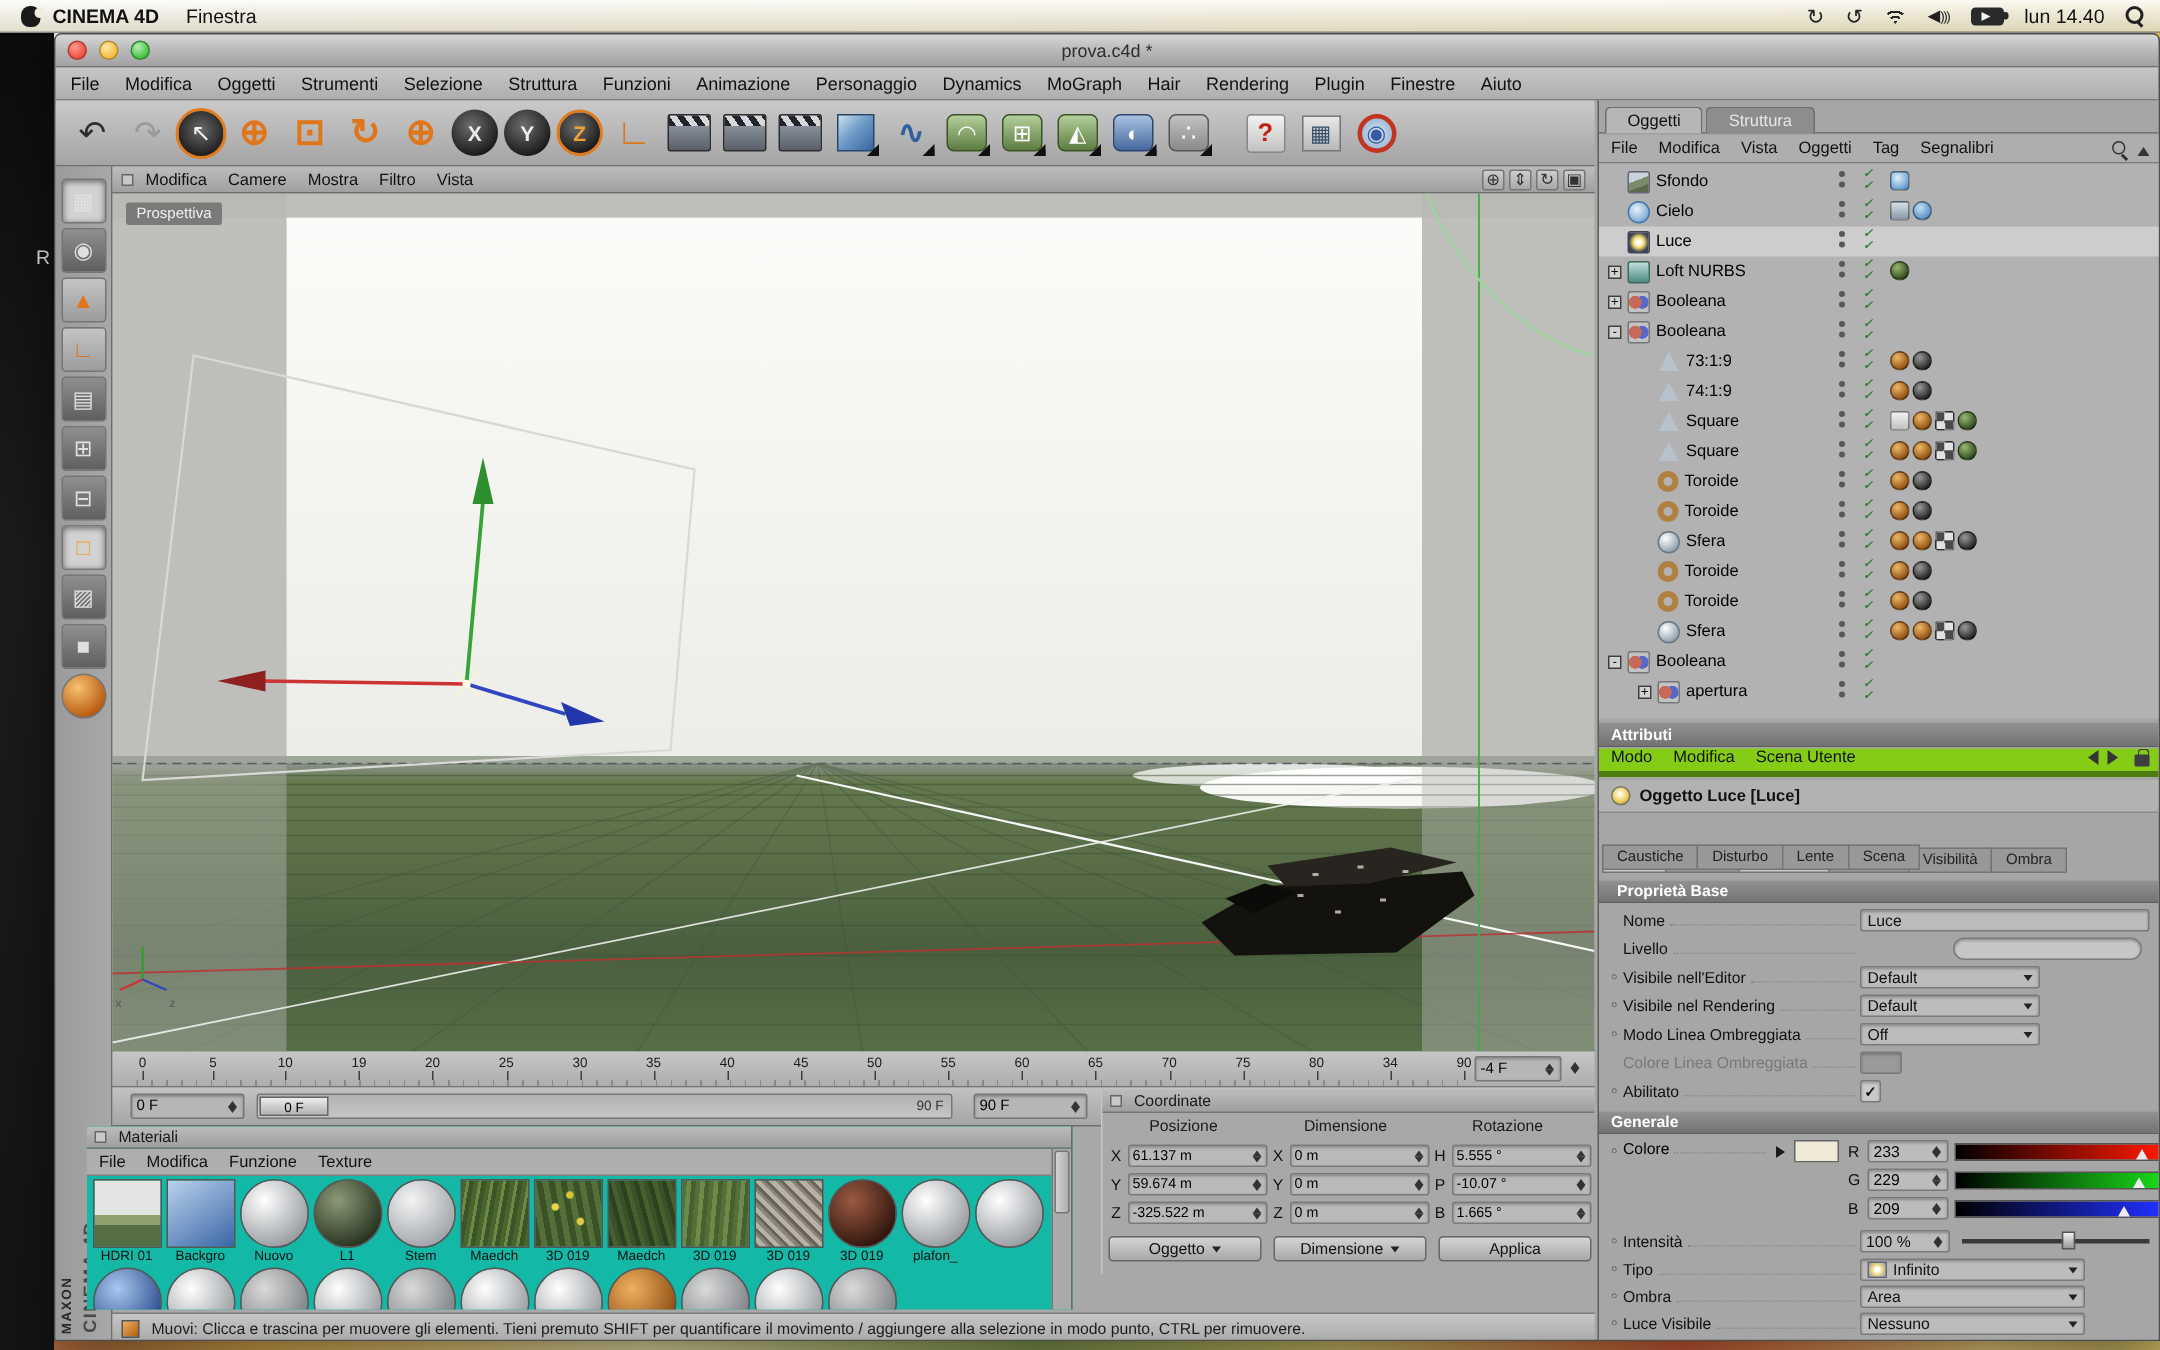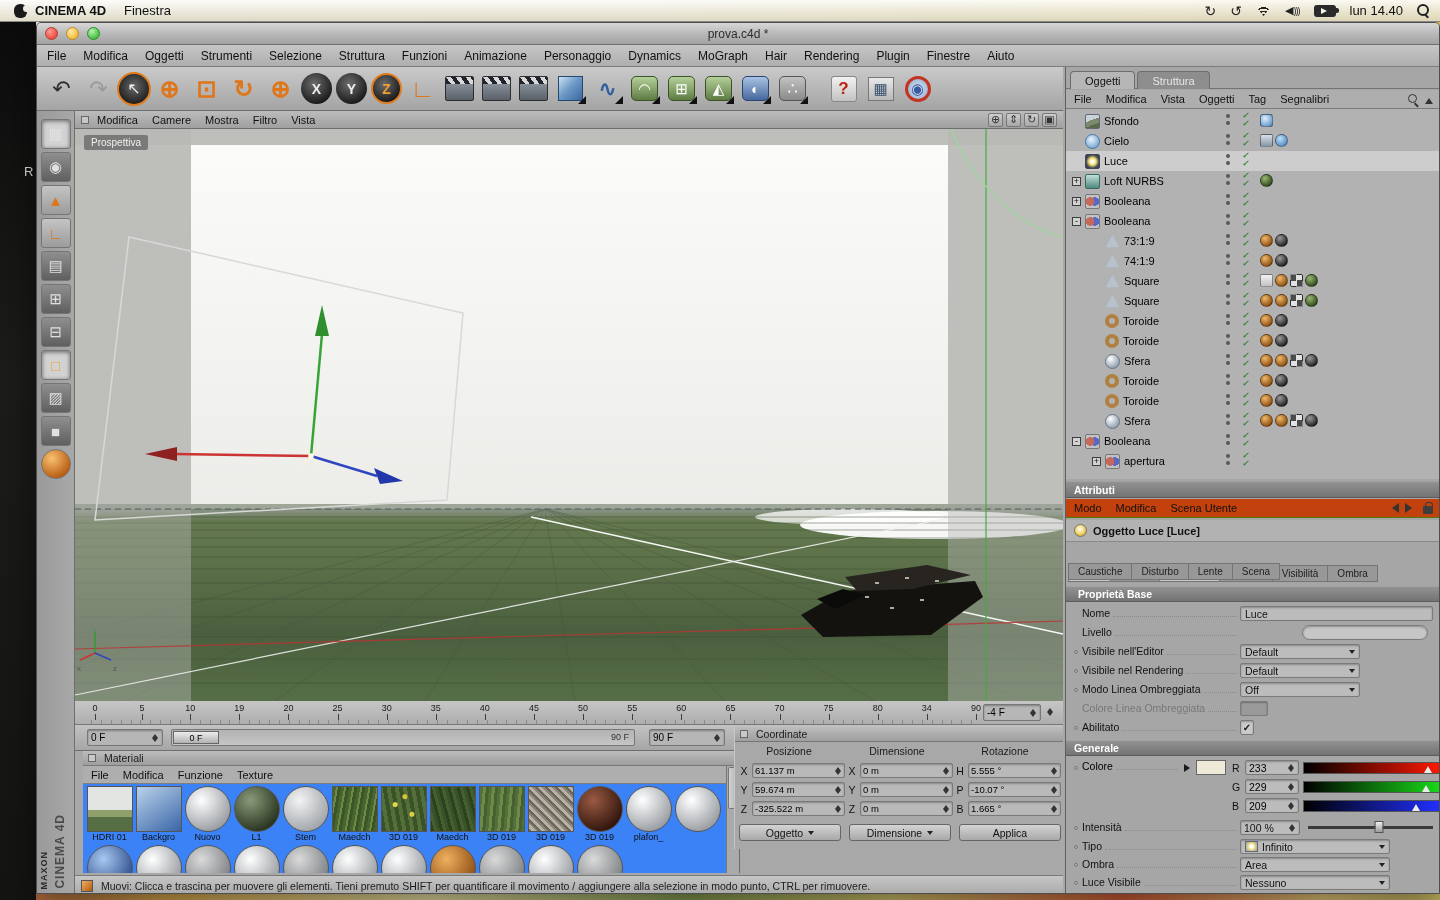--- a/index.html
+++ b/index.html
@@ -159,21 +159,21 @@
   .pgroup { position:absolute; top:3px; display:flex; gap:1px; }
   #g-play { left:660px; } #g-rec { left:780px; } #g-key { left:846px; } #g-ext { left:931px; }
   .pbtn { width:16px; height:19px; background:linear-gradient(#d8d8d8,#a8a8a8); border:1px solid #666;
     border-radius:2px; font-size:7.5px; color:#222; display:flex; align-items:center; justify-content:center; letter-spacing:-1px; }
   .pbtn[data-kind="play"] { color:#0a7a0a; font-size:10px; }
   .pbtn[data-kind="rec"] { width:19px; color:#c01818; font-size:10px; }
   .pbtn[data-kind="key"] { width:19px; color:#d8741a; font-size:11px; font-weight:bold; }
   .pbtn[data-kind="ext"] { width:18px; color:#333; font-size:11px; }
 
   
-  #materials { position:absolute; left:46px; top:728px; width:657px; height:122px; background:#3b82f6; border-right:1px solid #6a6a6a; overflow:hidden; }
+  #materials { position:absolute; left:21px; top:728px; width:657px; height:122px; background:#14b8a6; border-right:1px solid #6a6a6a; overflow:hidden; }
   .phead { height:15px; background:linear-gradient(#bcbcbc,#9e9e9e); border-bottom:1px solid #777;
     display:flex; align-items:center; padding:0 5px; font-size:10.5px; color:#1a1a1a; }
   .pmenu { height:18px; background:#aeaeae; border-bottom:1px solid #7e7e7e; display:flex; align-items:center; padding:0 8px; }
   .pm-it { font-size:11px; color:#111; margin-right:14px; }
   .mgrid { display:flex; flex-wrap:wrap; padding:1px 2px; width:644px; }
   .mcell { width:49px; flex:none; }
   .mthumb { width:46px; height:46px; margin:1px auto 0; background:#6d7680; border:1px solid #555; }
   .mname { font-size:9px; text-align:center; color:#101010; height:12px; overflow:hidden; white-space:nowrap; }
   .mthumb[data-mat="hdri"] { background:linear-gradient(#e2e5e2 0 52%,#8fa06c 52% 68%,#566e44 68%); }
   .mthumb[data-mat="blueflat"] { background:linear-gradient(145deg,#bad2ec,#3a66a6); }
@@ -253,22 +253,22 @@
   .tag[data-tag="sky"] { background:radial-gradient(circle at 38% 32%,#dff0fc,#4a86c0); border-radius:3px; }
   .tag[data-tag="skymat"] { background:radial-gradient(circle at 38% 32%,#bfe0f4,#3a76b8); }
   .tag[data-tag="compositing"] { background:linear-gradient(#d8e0e8,#8898a8); border-radius:2px; }
   .tag[data-tag="matgreen"] { background:radial-gradient(circle at 35% 30%,#9ab870,#2c461c 80%); }
   .tag[data-tag="matorange"] { background:radial-gradient(circle at 35% 30%,#f0b868,#8a4c10 80%); }
   .tag[data-tag="matdark"] { background:radial-gradient(circle at 35% 30%,#9a9a9a,#1e1e1e 80%); }
   .tag[data-tag="checker"] { background:conic-gradient(#e2e2e2 0 25%,#4a4a4a 0 50%,#e2e2e2 0 75%,#4a4a4a 0); border-radius:2px; }
   .tag[data-tag="file"] { background:linear-gradient(#f2f2f2,#c2c2c2); border-radius:2px; }
 
   #attrheader { position:absolute; left:0; top:414px; width:100%; height:17px; }
-  #attrmenu { position:absolute; left:0; top:432px; width:100%; height:19px; background:#c2410c; border-bottom:1px solid #4d7c0f;
-    display:flex; align-items:center; padding:0 8px; }
+  #attrmenu { position:absolute; left:0; top:432px; width:100%; height:19px; background:#84cc16; border-bottom:4px solid #4d7c0f;
+    display:flex; align-items:flex-start; padding:0 8px; }
   .navtri { width:0; height:0; border:5px solid transparent; }
   .navtri.left { border-right:7px solid #333; }
   .navtri.right { border-left:7px solid #333; }
   .lockic { width:10px; height:8px; background:#3e3e3e; border-radius:1px; position:relative; margin-top:4px; }
   .lockic::before { content:""; position:absolute; left:1.5px; top:-4px; width:6px; height:5px; border:1.5px solid #3e3e3e; border-bottom:none; border-radius:3px 3px 0 0; }
 
   #objtitle { position:absolute; left:0; top:453px; width:100%; height:22px; background:#b2b2b2; border-bottom:1px solid #8a8a8a;
     display:flex; align-items:center; padding:0 8px; gap:6px; }
   .bulb { width:13px; height:13px; border-radius:50%; background:radial-gradient(circle at 45% 38%,#ffffff,#f0d060 55%,#a87820); border:1px solid #776; }
   #objtitle .ot-text { font-size:11px; font-weight:bold; color:#111; }

